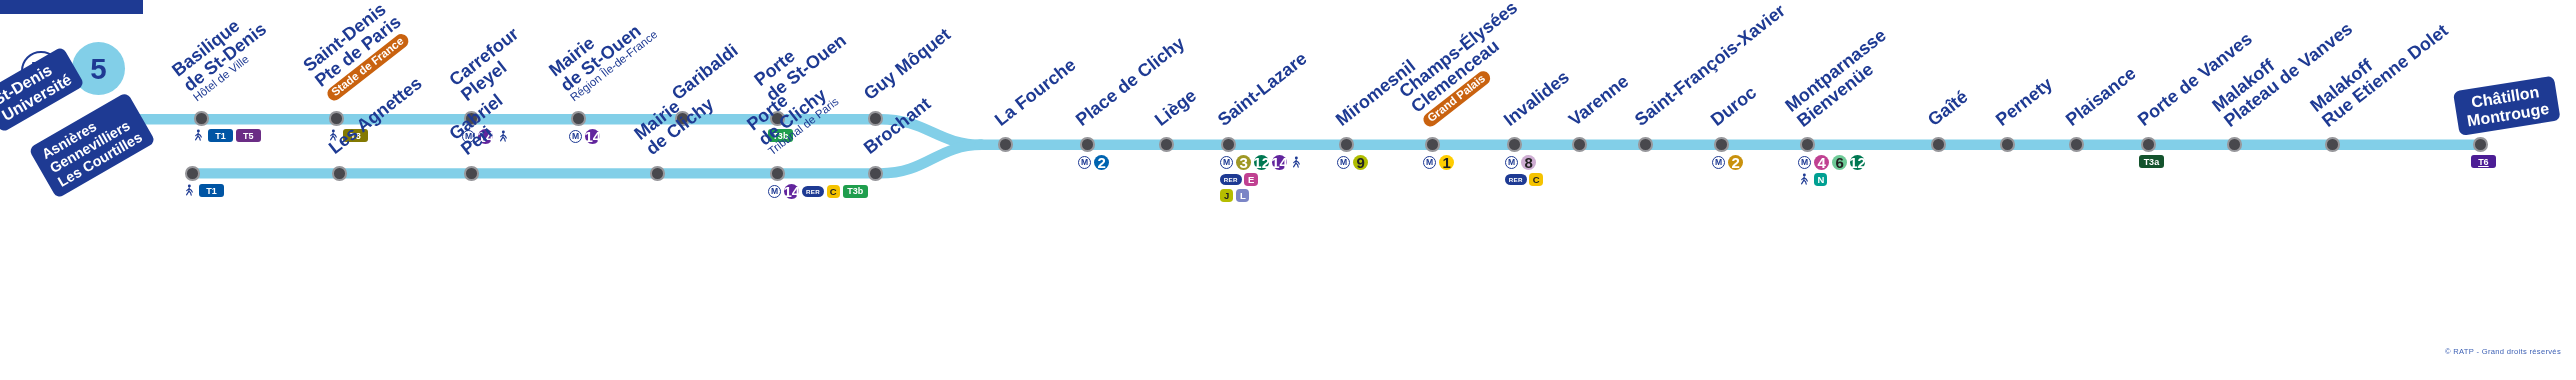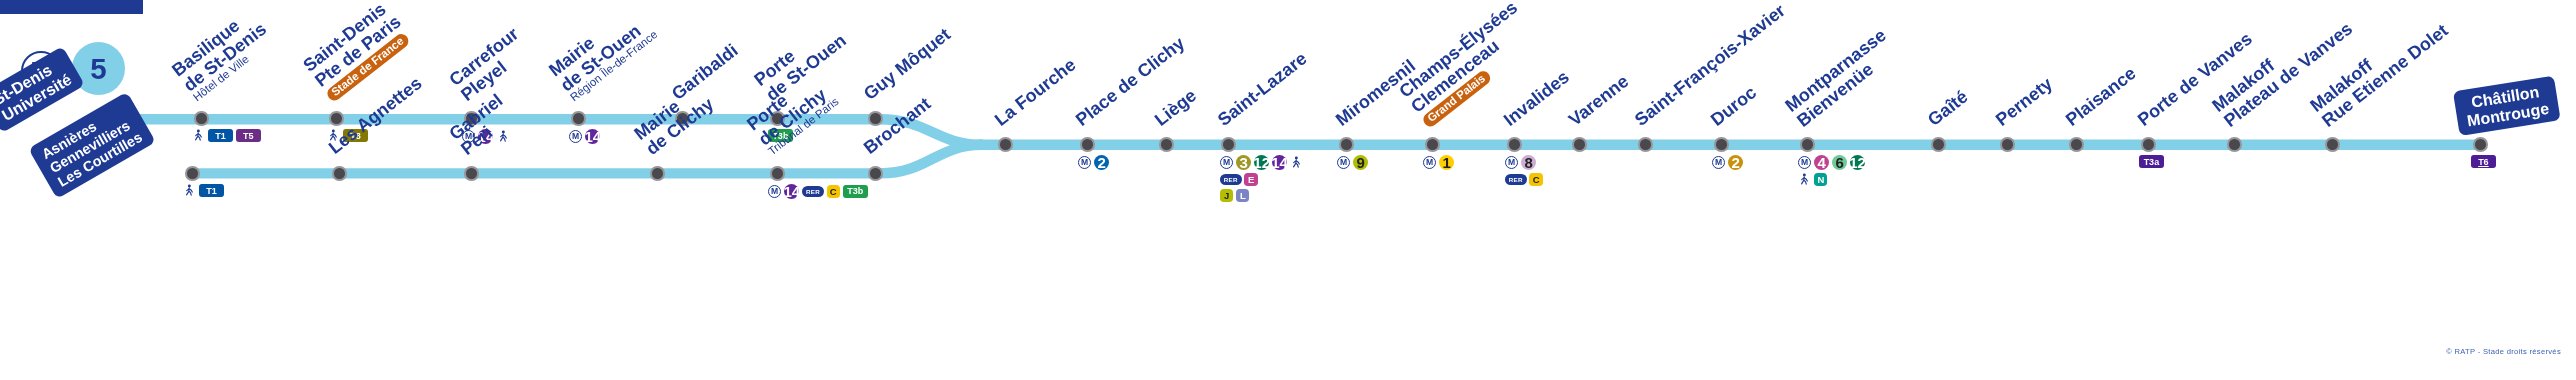--- a/index.html
+++ b/index.html
@@ -361,21 +361,21 @@
       <div class="dot" style="left: 2069px; top: 137px;"></div>
       <div class="st-label" style="left: 2074px; bottom: 251px;">
         <div class="nm">Plaisance</div>
       </div>
       <div class="dot" style="left: 2141px; top: 137px;"></div>
       <div class="st-label" style="left: 2146px; bottom: 251px;">
         <div class="nm">Porte de Vanves</div>
       </div>
       <div class="icons" style="left: 2139px; top: 155px;">
         <div class="irow">
-          <div class="tr" style="background: #4c1d95; color: rgb(255, 255, 255);">T3a</div>
+          <div class="tr" style="background: #14532d; color: rgb(255, 255, 255);">T3a</div>
         </div>
       </div>
       <div class="dot" style="left: 2227px; top: 137px;"></div>
       <div class="st-label" style="left: 2232px; bottom: 251px;">
         <div class="nm">Malakoff</div>
         <div class="nm">Plateau de Vanves</div>
       </div>
       <div class="dot" style="left: 2325px; top: 137px;"></div>
       <div class="st-label" style="left: 2330px; bottom: 251px;">
         <div class="nm">Malakoff</div>
@@ -398,16 +398,16 @@
     <div>Asnières</div>
     <div>Gennevilliers</div>
     <div>Les Courtilles</div>
   </div>
 
   <div class="tbox center" style="left:2460px;top:91px;transform:rotate(-9deg);">
     <div>Châtillon</div>
     <div>Montrouge</div>
   </div>
 
-  <div class="credits">© RATP - Stade droits réservés</div>
+  <div class="credits">© RATP - Grand droits réservés</div>
 
 </div>
 
 
 </body></html>

